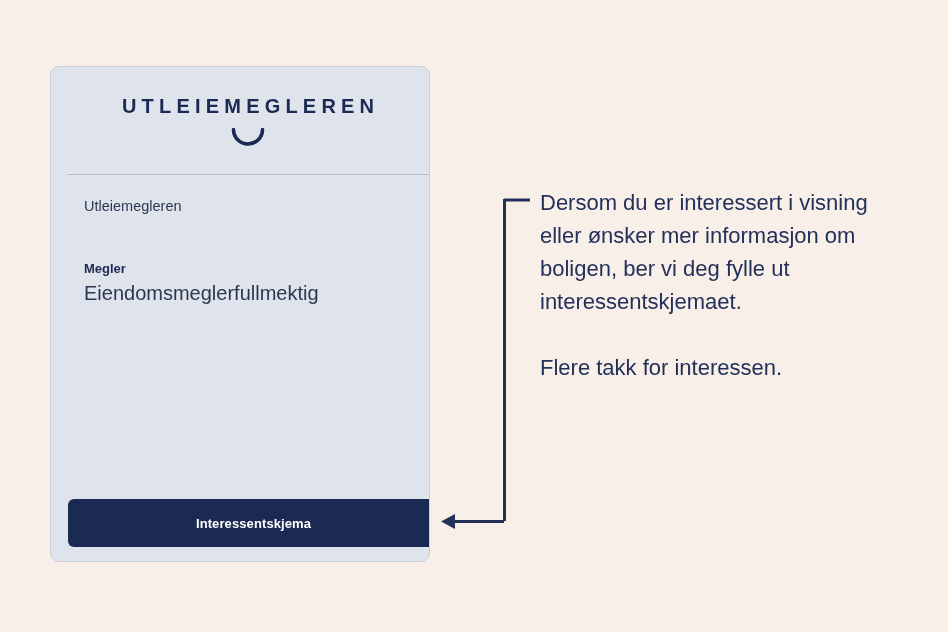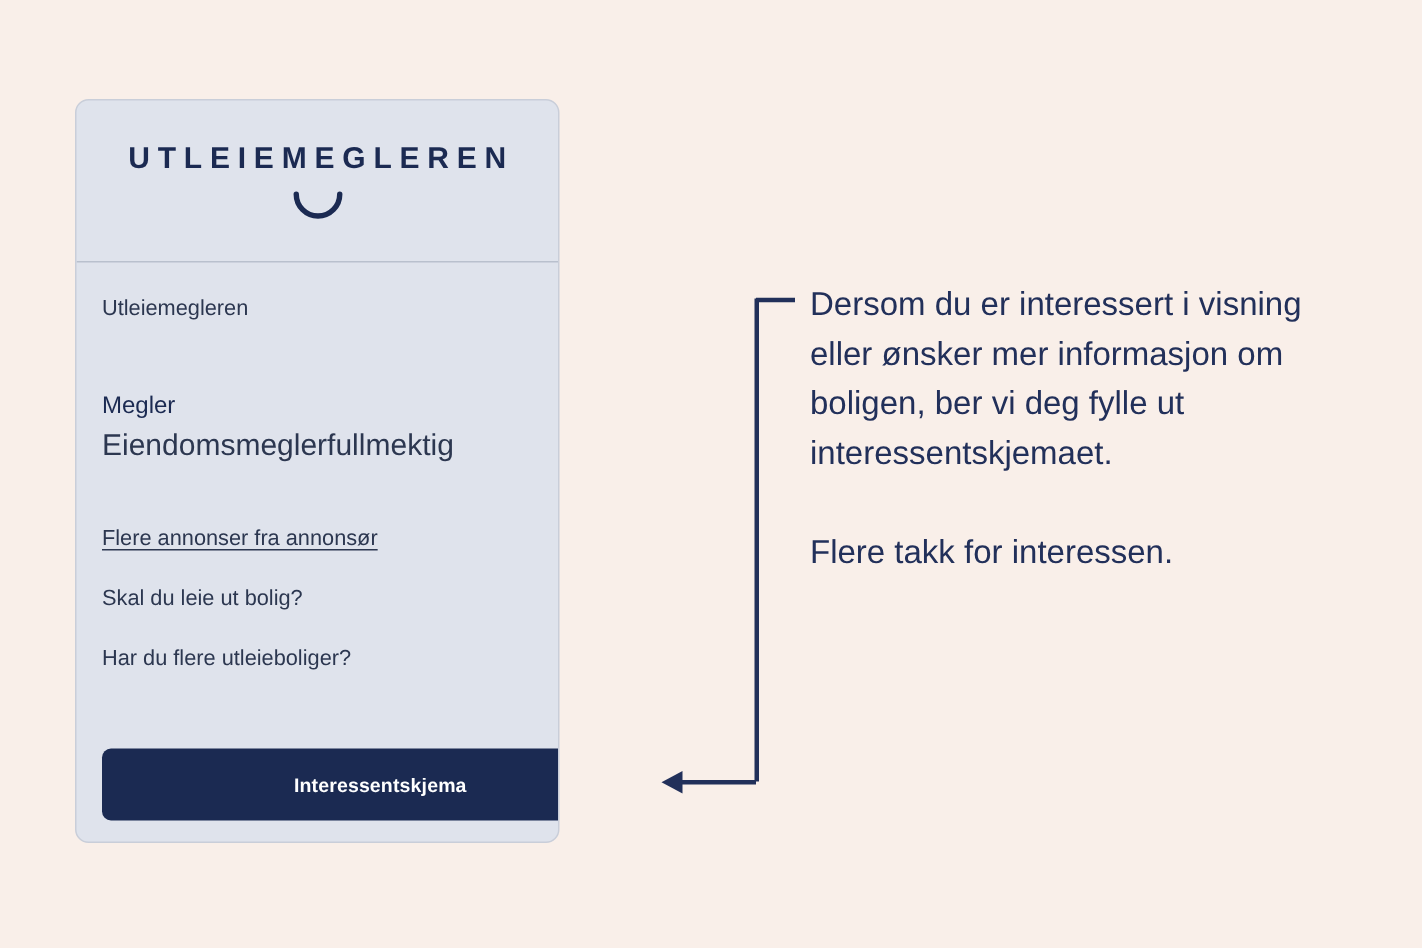--- a/index.html
+++ b/index.html
@@ -17,27 +17,28 @@
   #stage {
     position: absolute;
     inset: 0;
   }
 
   
   .agent-card {
     position: absolute;
     left: 50px;
     top: 66px;
-    width: 323px;
+    width: 380px;
     height: 496px;
     background: #dfe3ec;
     border: 1px solid #c9ced9;
     border-radius: 9px;
     box-sizing: border-box;
     overflow: hidden;
+    padding-left: 16px;
   }
 
   .card-header {
     height: 108px;
     border-bottom: 1px solid #b9c0cd;
     box-sizing: border-box;
     display: flex;
     flex-direction: column;
     align-items: center;
     justify-content: center;
@@ -68,22 +69,22 @@
     font-size: 14.5px;
     line-height: 1.3;
     margin: 0;
   }
 
   .broker-block {
     margin-top: 44px;
   }
   .broker-role {
     color: #1b2a52;
-    font-size: 16px;
-    font-weight: normal;
+    font-size: 13px;
+    font-weight: bold;
     line-height: 1.35;
     margin: 0;
   }
   .broker-title {
     color: #2c3750;
     font-size: 20px;
     line-height: 1.35;
     margin: 3px 0 0 0;
   }
 
@@ -187,25 +188,20 @@
     <div class="card-body">
 
       <p class="org-name">Utleiemegleren</p>
 
       <div class="broker-block">
         <p class="broker-role">Megler</p>
         <p class="broker-title">Eiendomsmeglerfullmektig</p>
       </div>
 
 
-      <div class="links-block">
-        <span class="adv-link">Flere annonser fra annonsør</span>
-        <span class="adv-question">Skal du leie ut bolig?</span>
-        <span class="adv-question">Har du flere utleieboliger?</span>
-      </div>
 
     </div>
 
     <button class="cta-button">Interessentskjema</button>
   </div>
 
   <svg class="connector" viewBox="0 0 120 360">
 
     <path d="M100 15 L74 15" fill="none" stroke="#22305a" stroke-width="3"></path>
 

